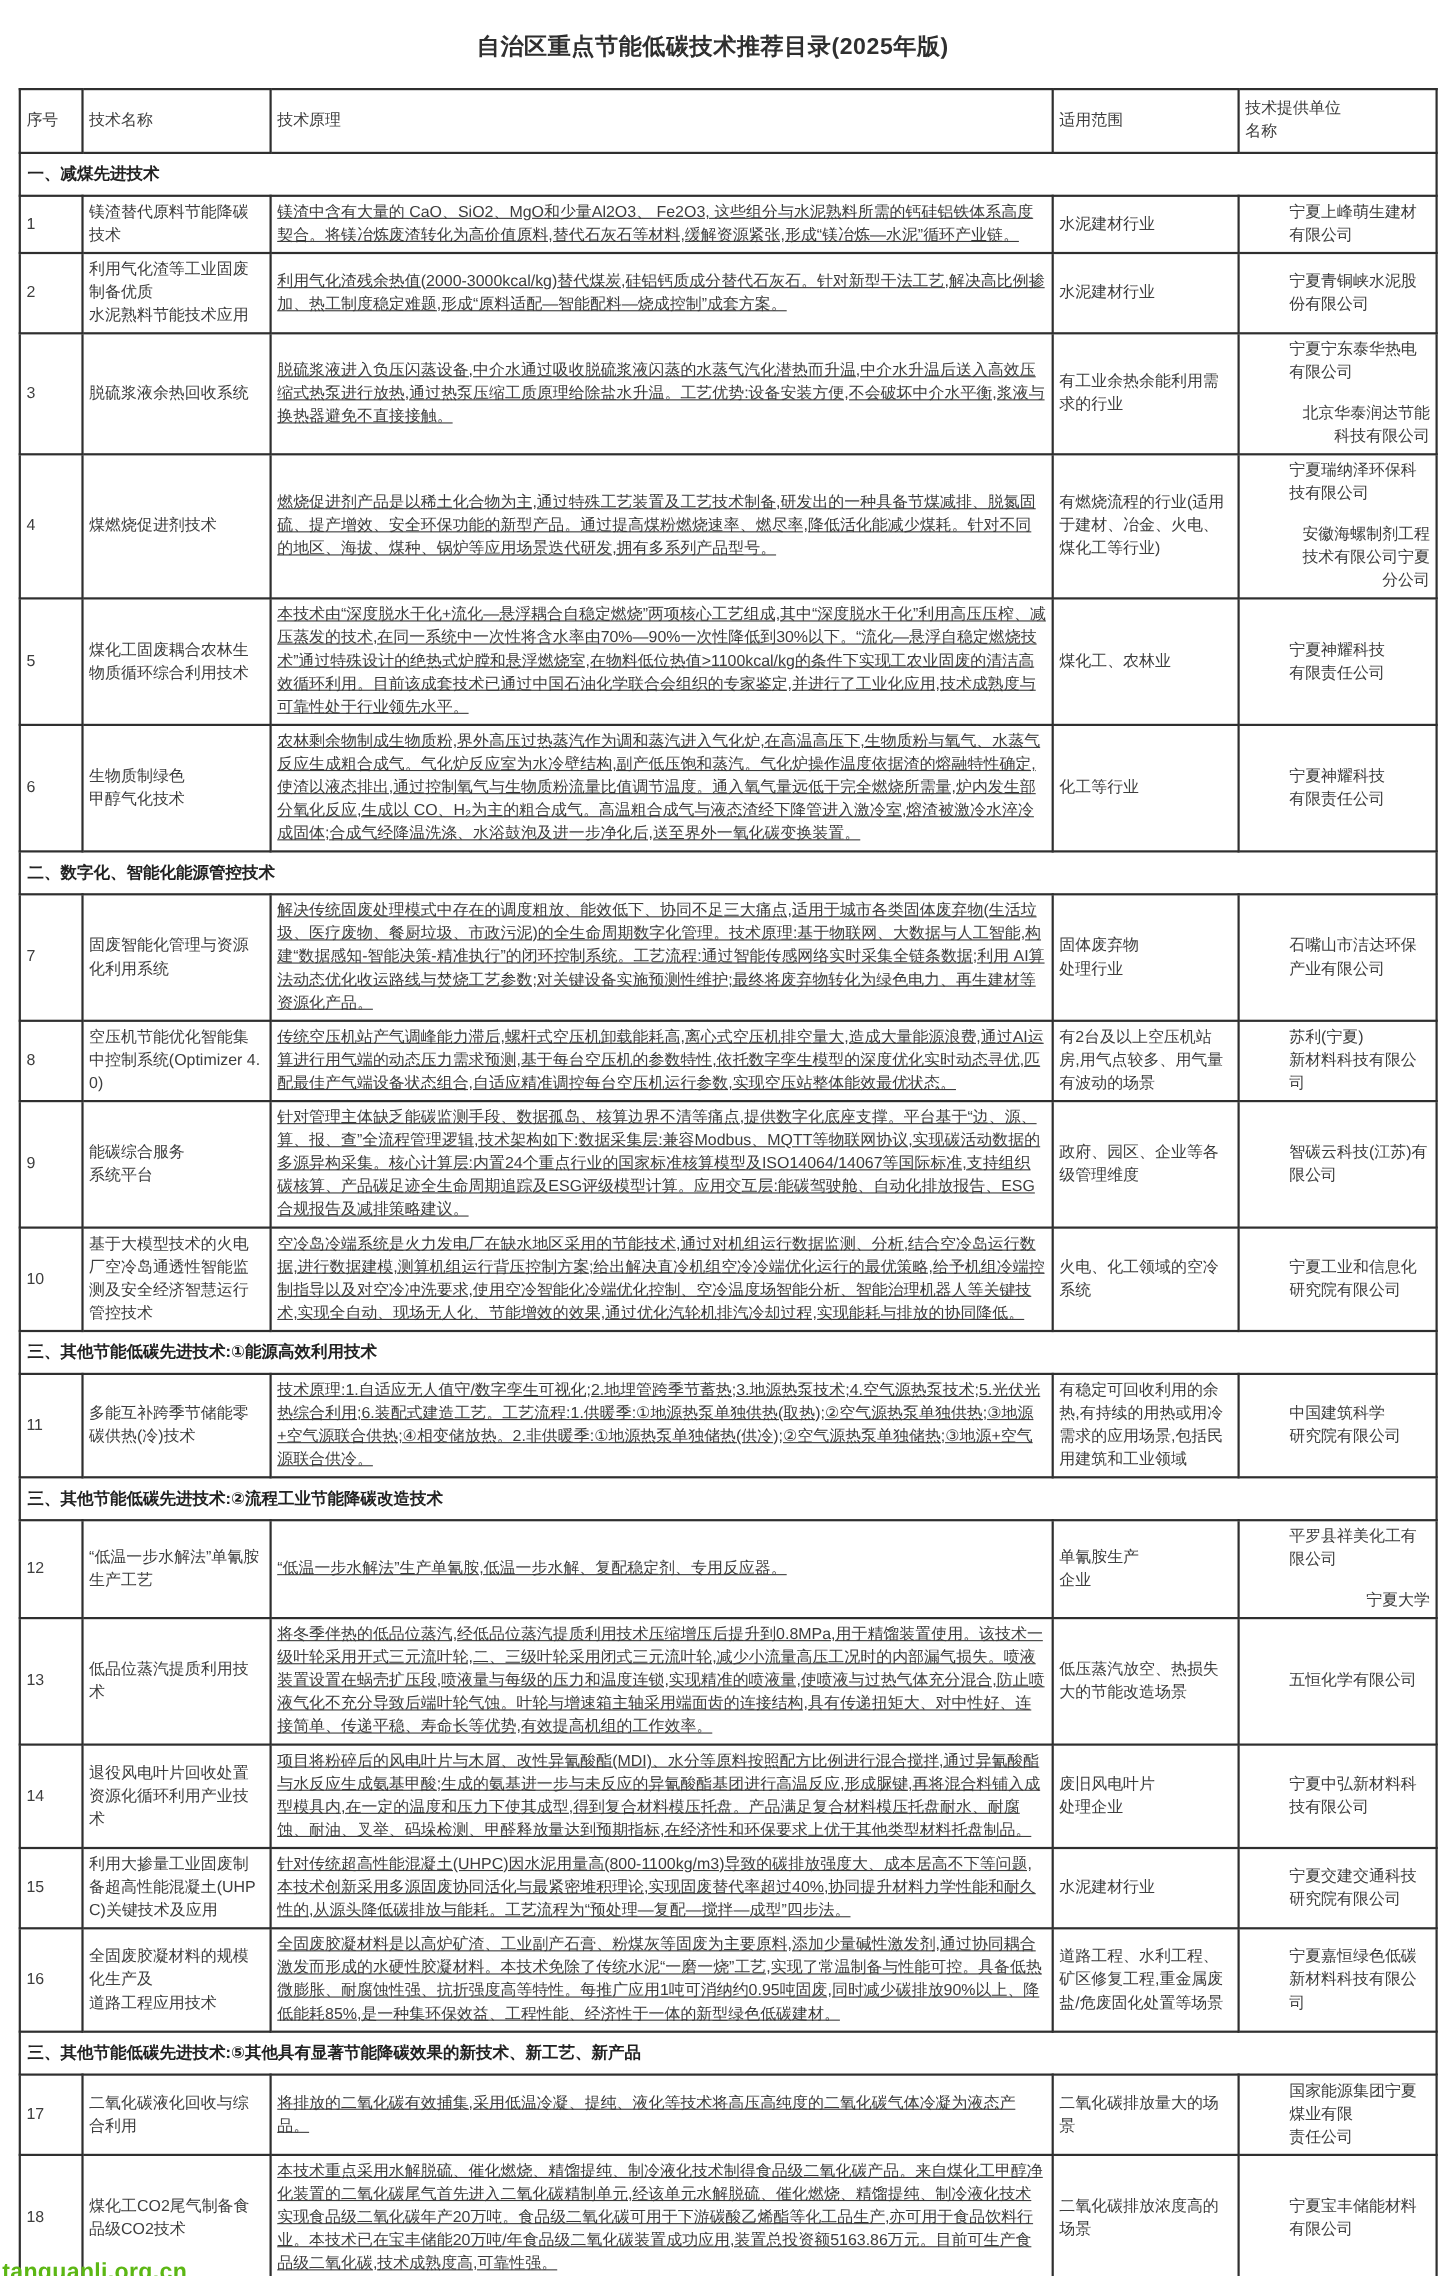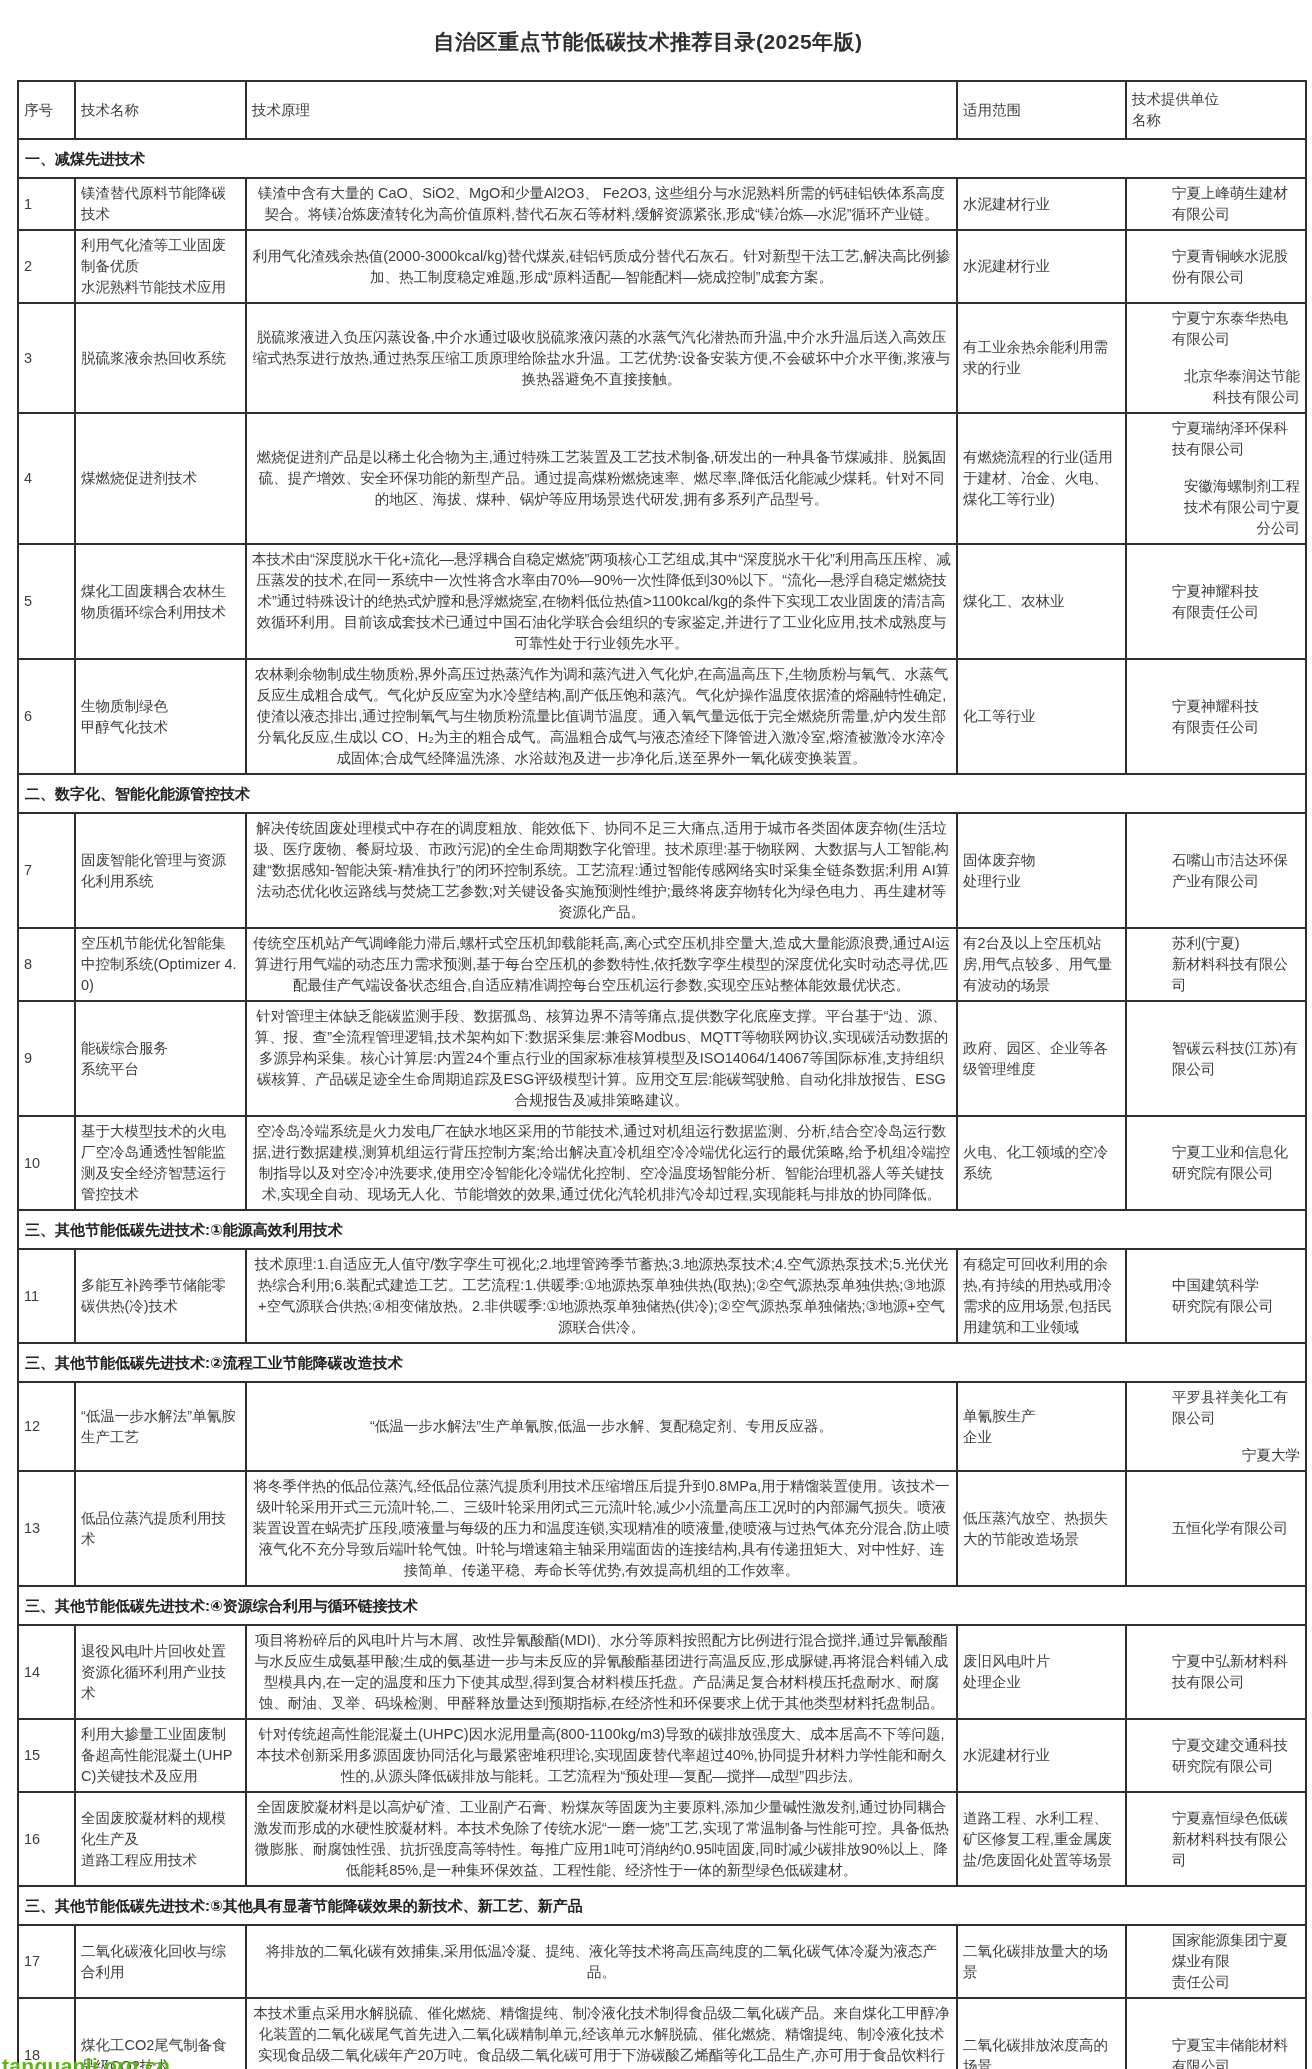--- a/index.html
+++ b/index.html
@@ -50,21 +50,21 @@
     white-space: pre-line;
     color: #3d3d3d;
   }
   .col-no-w { width: 57px; }
   .col-name-w { width: 171px; }
   .col-principle-w { width: 711px; }
   .col-scope-w { width: 169px; }
   .col-provider-w { width: 180px; }
   td.col-no { text-align: left; padding-left: 7px; }
   td.col-name, td.col-scope { white-space: pre-line; }
-  td.col-principle { text-align: center; }
+  td.col-principle { text-align: left; text-decoration: underline; }
   .provider { white-space: pre-line; margin-left: 40px; }
   .provider + .provider { margin-top: 16px; text-align: right; }
   tr.section-row td {
     font-weight: bold;
     font-size: 15px;
     color: #222222;
     padding: 8px 6px;
     height: 31px;
     white-space: nowrap;
     overflow: hidden;
@@ -245,23 +245,20 @@
         </tr>
         <tr>
           <td class="col-no">13</td>
           <td class="col-name">低品位蒸汽提质利用技术</td>
           <td class="col-principle">将冬季伴热的低品位蒸汽,经低品位蒸汽提质利用技术压缩增压后提升到0.8MPa,用于精馏装置使用。该技术一级叶轮采用开式三元流叶轮,二、三级叶轮采用闭式三元流叶轮,减少小流量高压工况时的内部漏气损失。喷液装置设置在蜗壳扩压段,喷液量与每级的压力和温度连锁,实现精准的喷液量,使喷液与过热气体充分混合,防止喷液气化不充分导致后端叶轮气蚀。叶轮与增速箱主轴采用端面齿的连接结构,具有传递扭矩大、对中性好、连接简单、传递平稳、寿命长等优势,有效提高机组的工作效率。</td>
           <td class="col-scope">低压蒸汽放空、热损失大的节能改造场景</td>
           <td class="col-provider">
             <div class="provider">五恒化学有限公司</div>
           </td>
         </tr>
-        <tr class="section-row">
-          <td colspan="5">三、其他节能低碳先进技术:④资源综合利用与循环链接技术</td>
-        </tr>
         <tr>
           <td class="col-no">14</td>
           <td class="col-name">退役风电叶片回收处置资源化循环利用产业技术</td>
           <td class="col-principle">项目将粉碎后的风电叶片与木屑、改性异氰酸酯(MDI)、水分等原料按照配方比例进行混合搅拌,通过异氰酸酯与水反应生成氨基甲酸;生成的氨基进一步与未反应的异氰酸酯基团进行高温反应,形成脲键,再将混合料铺入成型模具内,在一定的温度和压力下使其成型,得到复合材料模压托盘。产品满足复合材料模压托盘耐水、耐腐蚀、耐油、叉举、码垛检测、甲醛释放量达到预期指标,在经济性和环保要求上优于其他类型材料托盘制品。</td>
           <td class="col-scope">废旧风电叶片
 处理企业</td>
           <td class="col-provider">
             <div class="provider">宁夏中弘新材料科技有限公司</div>
           </td>
         </tr>

